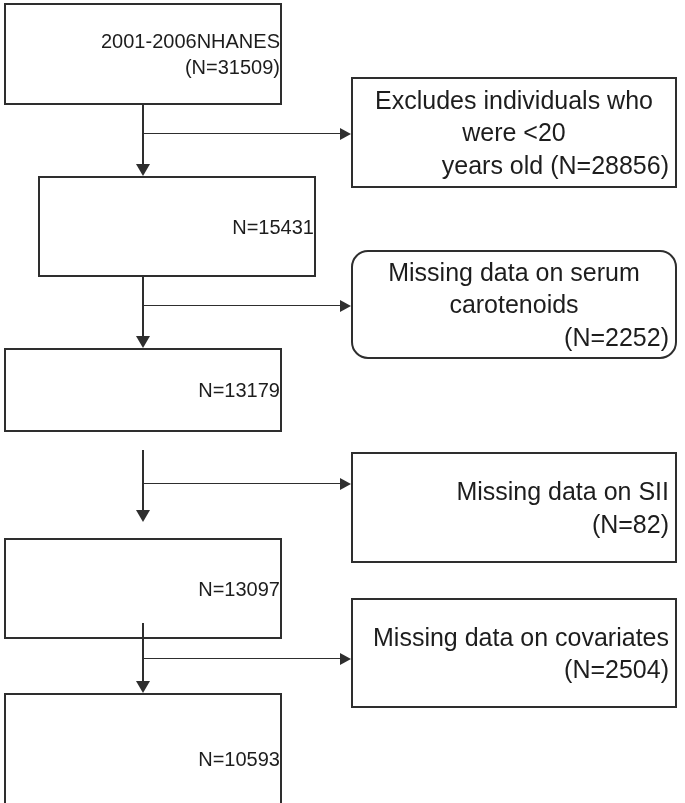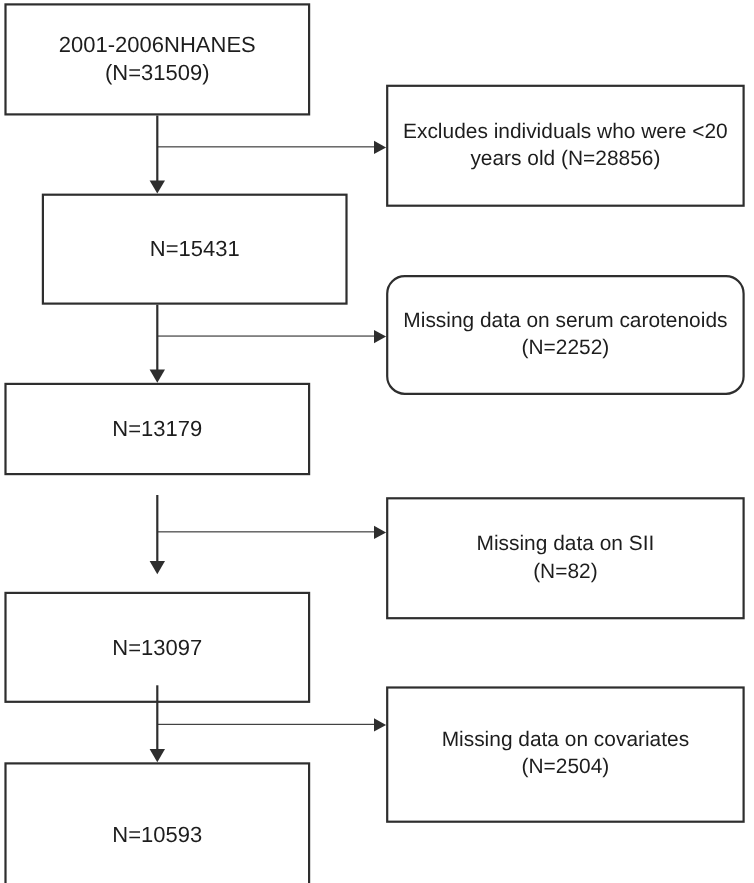--- a/index.html
+++ b/index.html
@@ -15,48 +15,48 @@
     font-family: "Liberation Sans", sans-serif;
     overflow: hidden;
   }
   .box {
     position: absolute;
     box-sizing: border-box;
     border: 2px solid #2e2e2e;
     background: #ffffff;
     display: flex;
     flex-direction: column;
-    align-items: center;
+    align-items: flex-end;
     justify-content: center;
     text-align: center;
     color: #1d1d1d;
   }
   .main-box {
     left: 4px;
     width: 278px;
     font-size: 20px;
     line-height: 1.3;
   }
   .excl-box {
     left: 351px;
     width: 326px;
-    font-size: 19px;
+    font-size: 25px;
     line-height: 1.3;
     padding: 0 6px;
   }
   .b1 { top: 3px;   height: 102px; }
   .b2 { top: 176px; height: 101px; margin-left: 34px; }
   .b3 { top: 348px; height: 84px; }
   .b4 { top: 538px; height: 101px; }
   .b5 { top: 693px; height: 132px; }
 
   .r1 { top: 77px;  height: 111px; }
   .r2 { top: 250px; height: 109px; border-radius: 17px; }
   .r3 { top: 424px; height: 111px; margin-top: 28px; }
-  .r4 { top: 598px; height: 124px; margin-top: 26px; }
+  .r4 { top: 598px; height: 110px; }
 
   .vline {
     position: absolute;
     left: 142px;
     width: 2px;
     background: #2e2e2e;
   }
   .v1 { top: 105px; height: 62px; }
   .v2 { top: 277px; height: 62px; }
   .v3 { top: 450px; height: 63px; }

